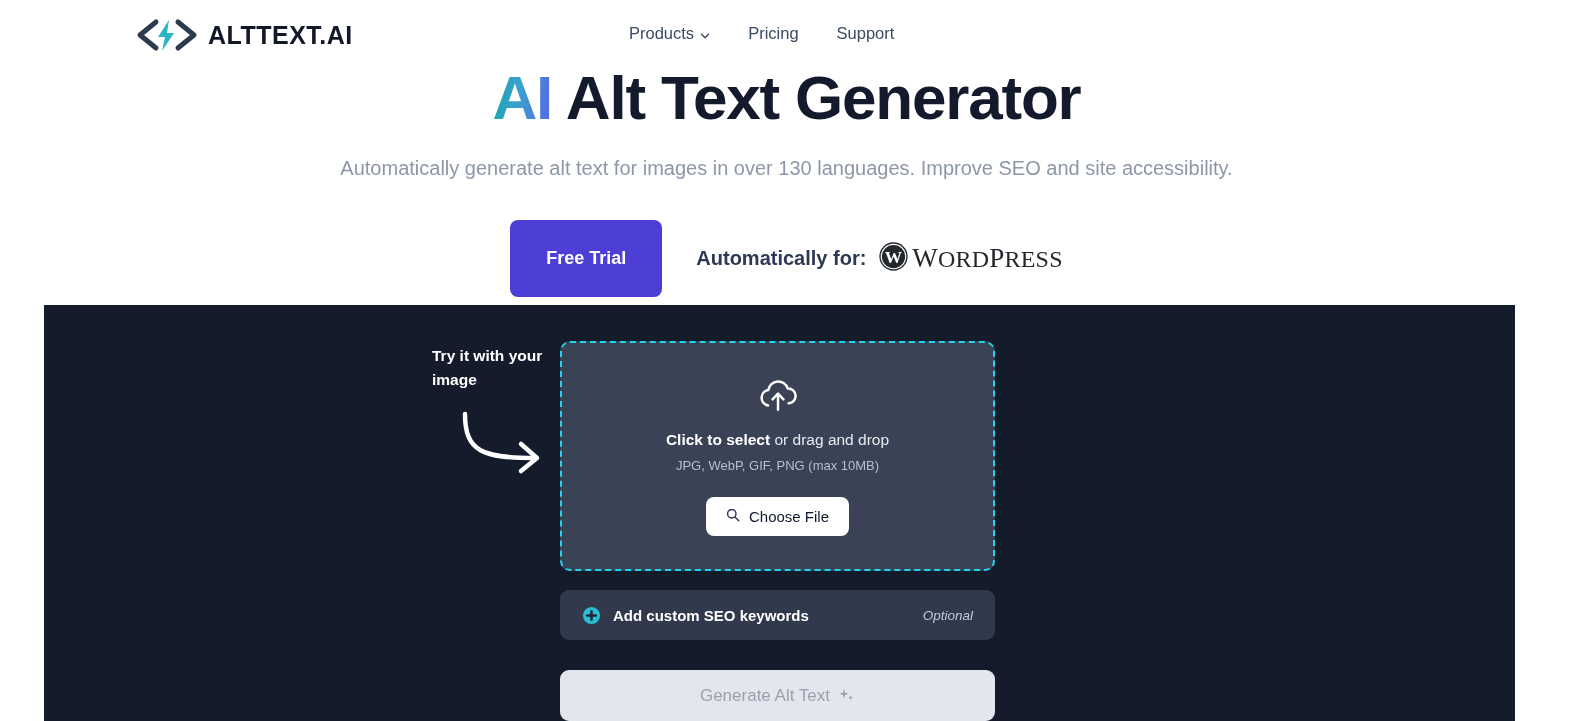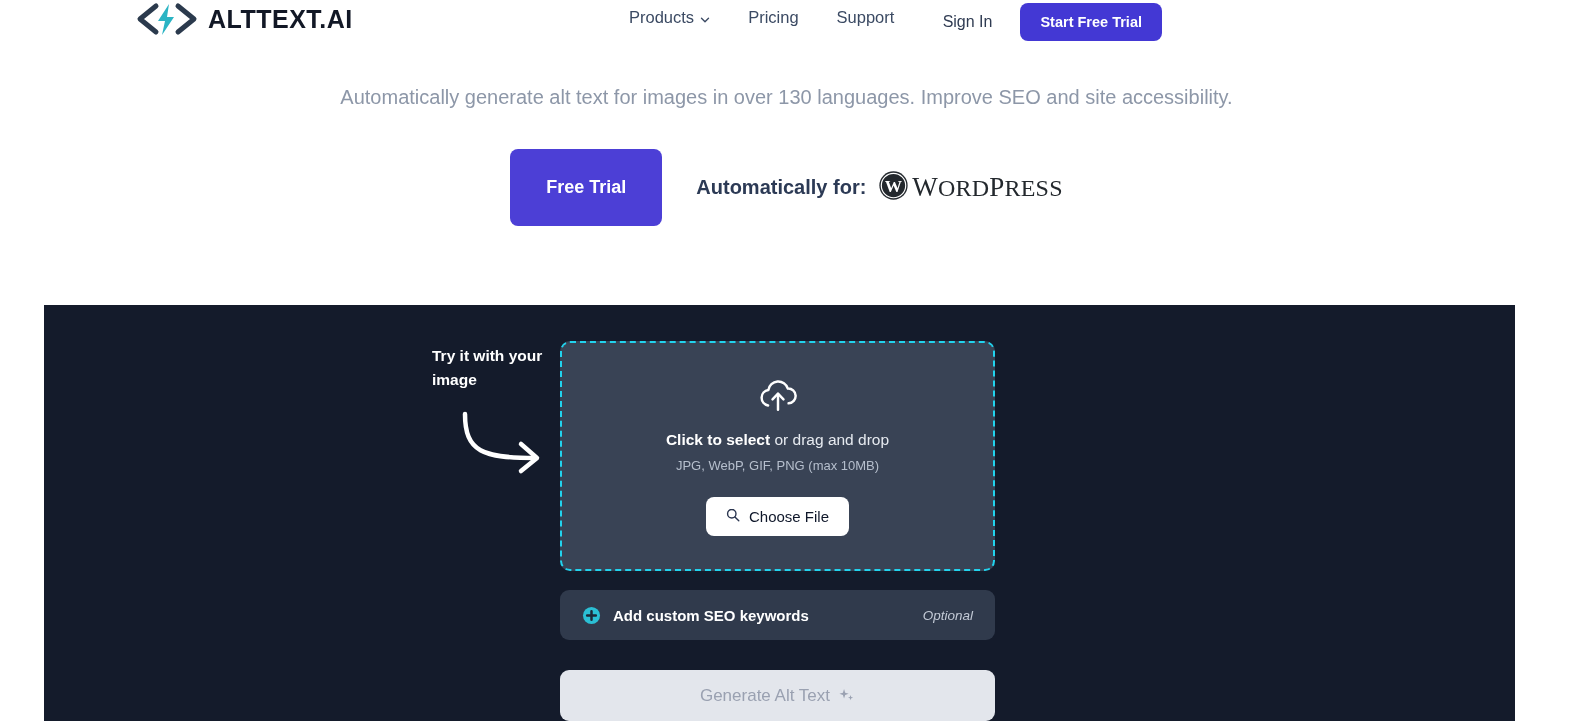--- a/index.html
+++ b/index.html
@@ -6,21 +6,21 @@
   html, body {
     width:1573px; height:721px;
     background:#ffffff;
     font-family:"Liberation Sans", sans-serif;
     overflow:hidden;
   }
   .page { position:relative; width:1573px; height:721px; background:#fff; }
 
   
   .header {
-    position:absolute; top:0; left:0; width:1327px; height:48px;
+    position:absolute; top:16px; left:0; width:1327px; height:48px;
     display:flex; align-items:center;
   }
   .logo { position:absolute; left:136px; top:2px; display:flex; align-items:center; gap:10px; }
   .logo-mark { width:62px; height:34px; position:relative; display:block; }
   .logo-text { font-size:25px; font-weight:bold; letter-spacing:0.5px; color:#121826; }
 
   .nav { position:absolute; left:629px; top:9px; display:flex; align-items:center; gap:38px; }
   .nav-item {
     font-size:16.5px; color:#3b4a63; display:flex; align-items:center; gap:6px;
     cursor:pointer; line-height:1;
@@ -140,27 +140,26 @@
         </span>
       </div>
       <div class="nav-item">
         <span>Pricing</span>
       </div>
       <div class="nav-item">
         <span>Support</span>
       </div>
     </div>
 
-    <div class="header-right">
-      <span class="signin">Sign In</span>
-      <button class="btn-trial">Start Free Trial</button>
-    </div>
   </div>
 
   <div class="hero">
+    <h1>
+      <span class="ai">AI</span><span> </span><span>Alt Text Generator</span>
+    </h1>
     <div class="hero-sub">Automatically generate alt text for images in over 130 languages. Improve SEO and site accessibility.</div>
 
     <div class="cta-row">
       <button class="btn-free">Free Trial</button>
       <div class="integrations">
         <span class="integrations-label">Automatically for:</span>
         <span class="wp">
           <span>
             <svg viewBox="0 0 34 34" width="31" height="31">
               <circle cx="17" cy="17" r="15.5" fill="#23282d"></circle>

